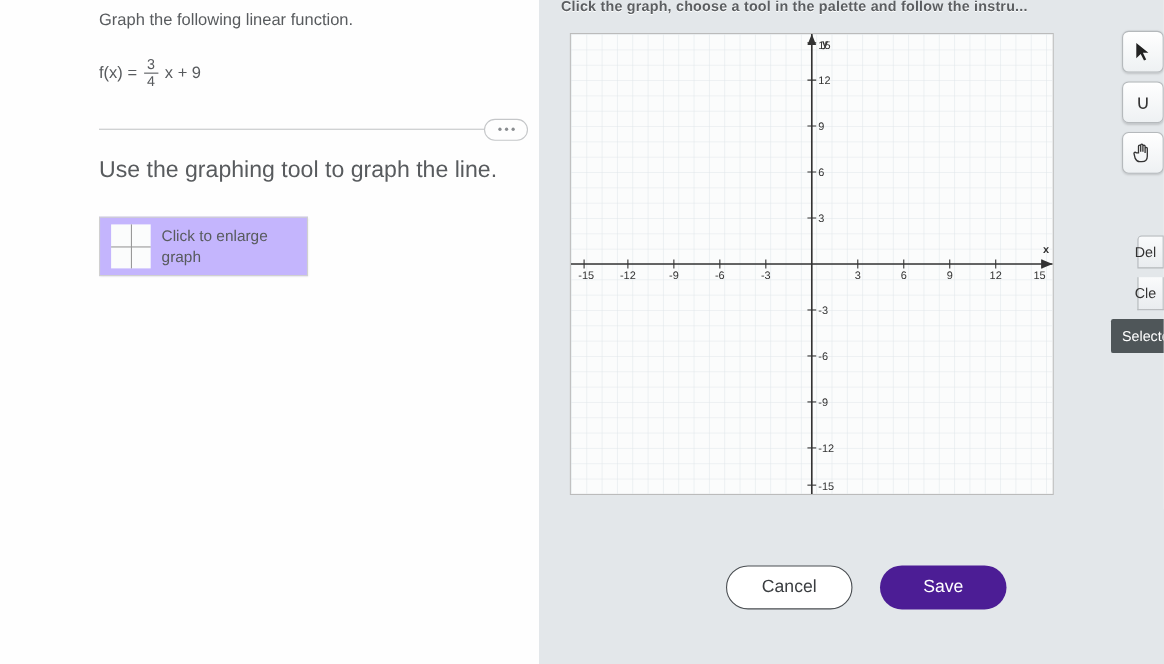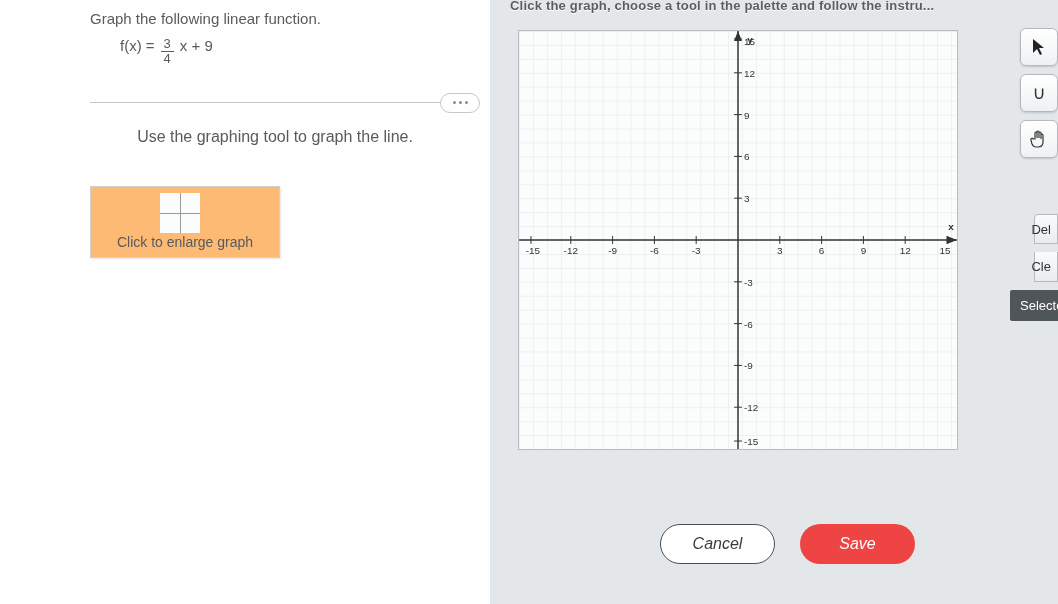--- a/index.html
+++ b/index.html
@@ -14,22 +14,22 @@
     }
     .left-panel {
       position: absolute;
       left: 0;
       top: 0;
       width: 490px;
       height: 604px;
       background: #fefefe;
       padding: 10px 30px 10px 90px;
     }
-    .problem-title { font-size: 15px; margin-bottom: 10px; }
-    .equation { font-size: 15px; margin-left: 30px; display: flex; align-items: flex-start; gap: 4px; }
+    .problem-title { font-size: 15px; margin-bottom: 25px; }
+    .equation { font-size: 15px; display: flex; align-items: center; gap: 4px; }
     .frac { display: inline-flex; flex-direction: column; align-items: center; font-size: 13px; line-height: 1.1; margin: 0 2px; }
     .frac .num { border-bottom: 1px solid #585b5e; padding: 0 3px; }
     .frac .den { padding: 0 3px; }
     .divider-line {
       border: none;
       border-top: 1px solid #c5c7c9;
       margin: 35px 0 25px 0;
       position: relative;
     }
     .dots-pill {
@@ -40,30 +40,29 @@
       height: 20px;
       background: #fefefe;
       border: 1px solid #c5c7c9;
       border-radius: 10px;
       display: flex;
       align-items: center;
       justify-content: center;
       gap: 3px;
     }
     .dots-pill span { width: 3px; height: 3px; background: #8a8d90; border-radius: 50%; }
-    .instruction { font-size: 16px; margin-bottom: 40px; text-align: center; }
+    .instruction { font-size: 21px; margin-bottom: 30px; }
     .enlarge-box {
       display: flex;
       align-items: center;
       border: 1px solid #d0d0d0;
-      background: #fdba74;
+      background: #c4b5fd;
       width: 190px;
       padding: 6px 10px;
       box-shadow: 1px 1px 2px rgba(0,0,0,0.1);
-      flex-direction: column;
     }
     .thumb-icon {
       width: 40px; height: 40px; position: relative; margin-right: 10px;
       background: #fbfcfc;
     }
     .thumb-icon::before, .thumb-icon::after { content: ""; position: absolute; background: #999; }
     .thumb-icon::before { left: 50%; top: 0; width: 1px; height: 100%; }
     .thumb-icon::after { top: 50%; left: 0; height: 1px; width: 100%; }
     .enlarge-text { font-size: 14px; line-height: 1.3; }
 
@@ -135,34 +134,33 @@
       padding: 8px 6px 8px 10px;
       width: 48px;
       text-align: left;
       border-radius: 2px 0 0 2px;
       overflow: hidden;
     }
 
     .btn-row {
       position: absolute;
       left: 170px;
-      bottom: 40px;
+      bottom: 50px;
       display: flex;
       gap: 25px;
-      font-style: italic;
     }
     .btn {
       width: 115px; height: 40px;
       border-radius: 20px;
       font-size: 16px;
       display: flex; align-items: center; justify-content: center;
       cursor: pointer;
     }
     .btn-cancel { background: #fff; border: 1.5px solid #4a4e52; color: #3a3d40; }
-    .btn-save { background: #ef4444; border: none; color: #fff; }
+    .btn-save { background: #4c1d95; border: none; color: #fff; }
   </style>
 </head>
 <body>
 
 <div class="left-panel">
   <div class="problem-title">Graph the following linear function.</div>
   <div class="equation">
     <span>f(x) =</span>
     <span class="frac">
       <span class="num">3</span>

